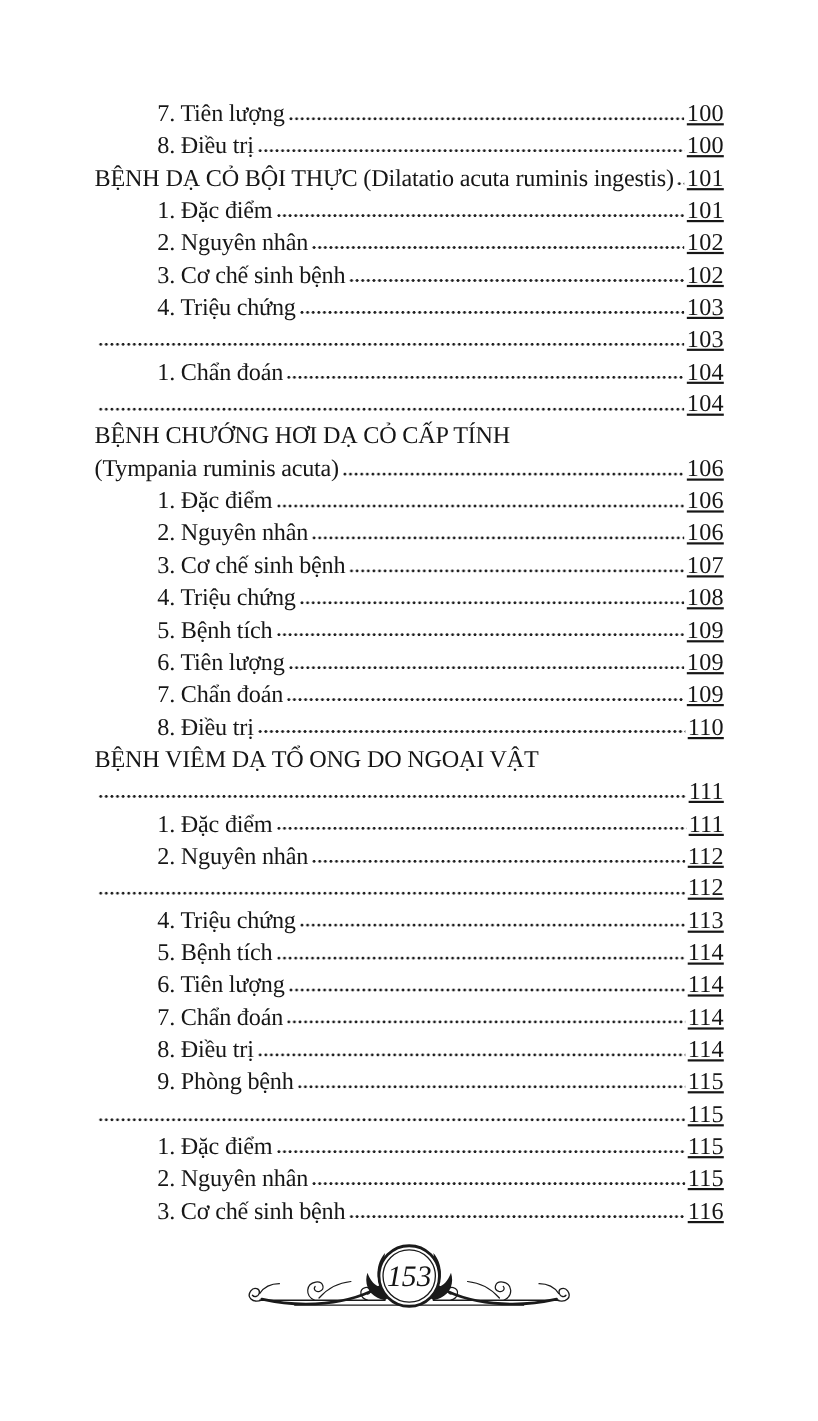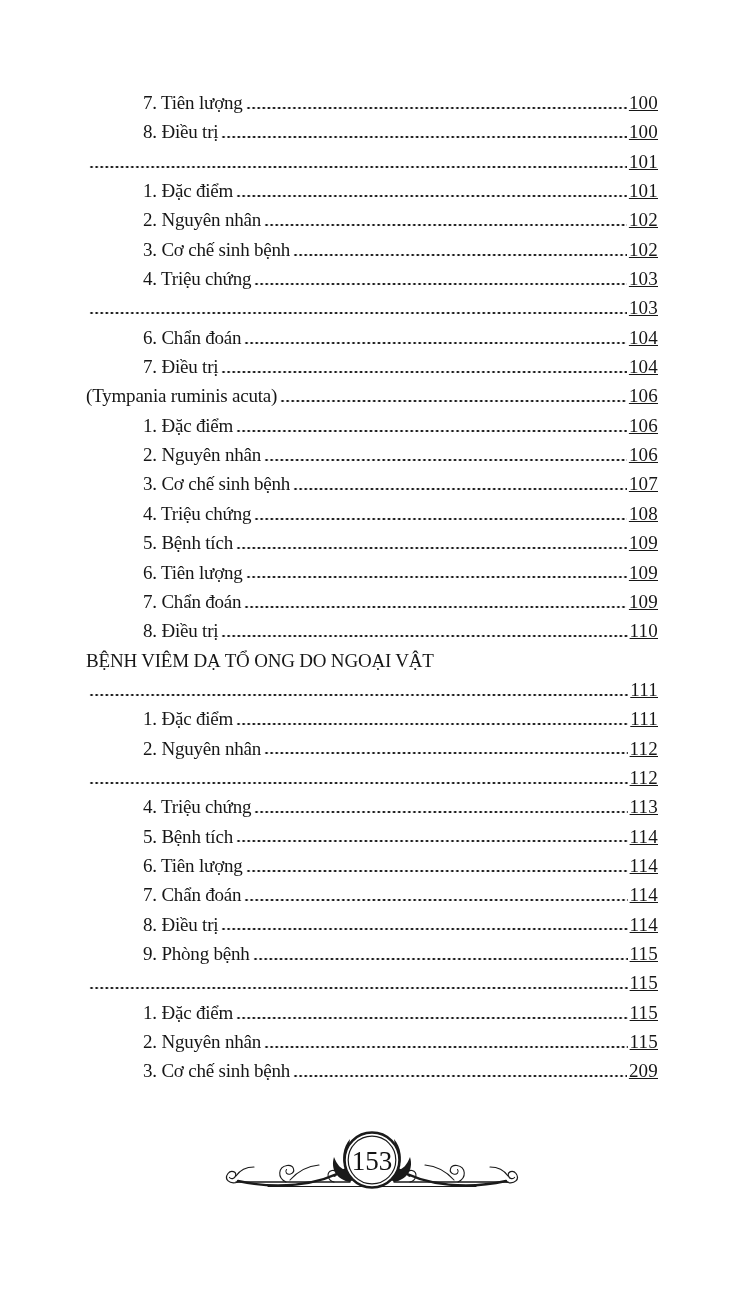--- a/index.html
+++ b/index.html
@@ -12,21 +12,21 @@
     color: #161616;
   }
   .toc {
     position: absolute;
     left: 86px; top: 88px;
     width: 572px;
   }
   .row {
     display: flex;
     height: 29.35px;
-    font-size: 19px;
+    font-size: 22px;
     justify-content: space-between;
   }
   .row .label {
     white-space: pre;
     line-height: 29.35px;
     letter-spacing: -0.2px;
   }
   .row.sub .label { padding-left: 57px; }
   .leader {
     flex: 1 1 auto;
@@ -39,21 +39,21 @@
   }
   .pagenum {
     white-space: nowrap;
     line-height: 29.35px;
     letter-spacing: 0.2px;
     text-decoration: underline;
   }
   .ornament {
     position: absolute;
     left: 222px; top: 1126px;
-    width: 300px; height: 74px;
+    width: 300px; height: 74px; font-style: italic;
   }
   .ornament svg { display: block; }
 </style>
 </head>
 <body>
 
 <div class="sheet">
 
   <div class="toc">
     <div class="row sub">
@@ -62,20 +62,21 @@
       <span class="pagenum">100</span>
     </div>
 
     <div class="row sub">
       <span class="label">8. Điều trị</span>
       <span class="leader"></span>
       <span class="pagenum">100</span>
     </div>
 
     <div class="row chapter">
+      <span class="label">BỆNH DẠ CỎ BỘI THỰC (Dilatatio acuta ruminis ingestis)</span>
       <span class="leader"></span>
       <span class="pagenum">101</span>
     </div>
 
     <div class="row sub">
       <span class="label">1. Đặc điểm</span>
       <span class="leader"></span>
       <span class="pagenum">101</span>
     </div>
 
@@ -96,31 +97,34 @@
       <span class="leader"></span>
       <span class="pagenum">103</span>
     </div>
 
     <div class="row sub">
       <span class="leader"></span>
       <span class="pagenum">103</span>
     </div>
 
     <div class="row sub">
-      <span class="label">6. Chẩn đoán</span>
+      <span class="label">1. Chẩn đoán</span>
       <span class="leader"></span>
       <span class="pagenum">104</span>
     </div>
 
     <div class="row sub">
-      <span class="label">7. Điều trị</span>
       <span class="leader"></span>
       <span class="pagenum">104</span>
     </div>
 
+    <div class="row chapter no-page">
+      <span class="label">BỆNH CHƯỚNG HƠI DẠ CỎ CẤP TÍNH</span>
+
+    </div>
 
     <div class="row chapter">
       <span class="label">(Tympania ruminis acuta)</span>
       <span class="leader"></span>
       <span class="pagenum">106</span>
     </div>
 
     <div class="row sub">
       <span class="label">1. Đặc điểm</span>
       <span class="leader"></span>
@@ -245,21 +249,21 @@
 
     <div class="row sub">
       <span class="label">2. Nguyên nhân</span>
       <span class="leader"></span>
       <span class="pagenum">115</span>
     </div>
 
     <div class="row sub">
       <span class="label">3. Cơ chế sinh bệnh</span>
       <span class="leader"></span>
-      <span class="pagenum">209</span>
+      <span class="pagenum">116</span>
     </div>
   </div>
 
   <div class="ornament">
     <svg viewBox="0 0 300 74" width="300" height="74" xmlns="http://www.w3.org/2000/svg">
       <defs>
         <g id="fl" stroke="#1a1a1a" fill="none" stroke-linecap="round">
           <path d="M 14 56 H 128" stroke-width="1.4"></path>
           <path d="M 46 60.5 H 146" stroke-width="1.1"></path>
           <path d="M 16 55 C 52 63 96 61 126 42" stroke-width="2.4"></path>

